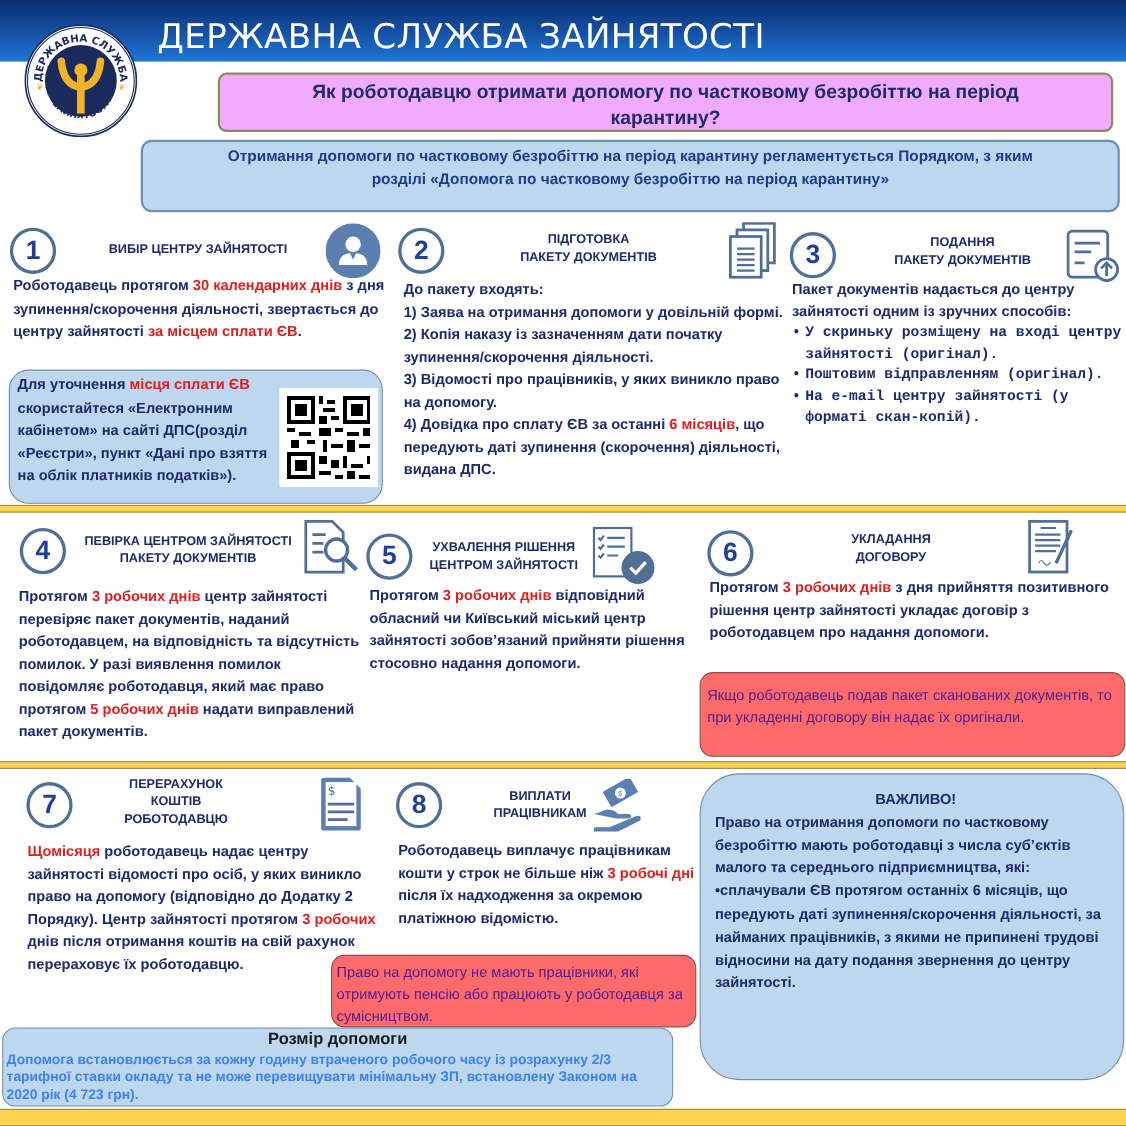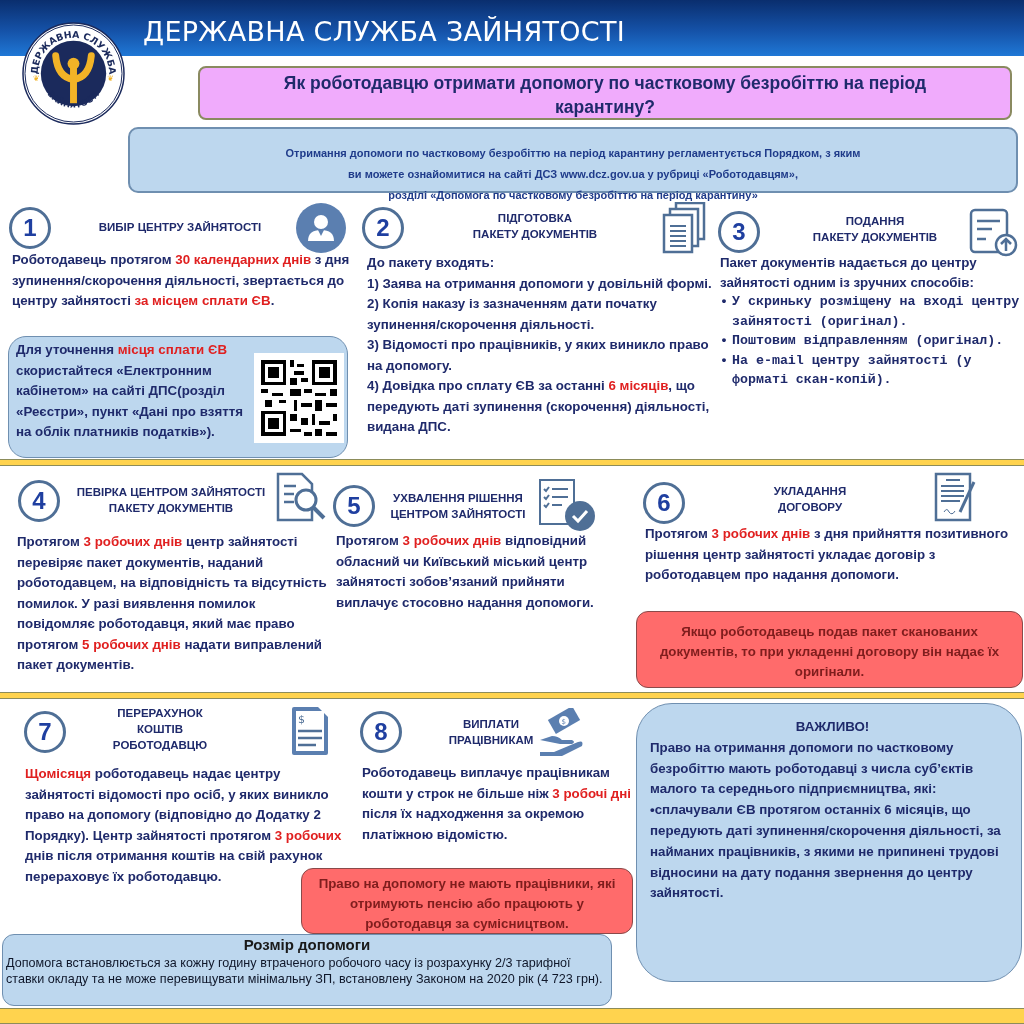--- a/index.html
+++ b/index.html
@@ -4,36 +4,36 @@
 <style>
   * { box-sizing: border-box; margin: 0; padding: 0; }
   html, body { width: 1024px; height: 1024px; overflow: hidden; background: #ffffff; }
   body { position: relative; font-family: "Liberation Sans", "DejaVu Sans", sans-serif; color: #1f2a6b; }
 
   .header-band {
     position: absolute; left: 0; top: 0; width: 1024px; height: 56px;
     background: linear-gradient(180deg, #0a2e6e 0%, #1552a8 55%, #1f78d6 100%);
   }
   .header-title {
-    position: absolute; left: 143px; top: 16px; font-size: 27px; color: #ffffff;
+    position: absolute; left: 143px; top: 16px; font-size: 31px; color: #ffffff;
     letter-spacing: 0.3px; font-family: "DejaVu Sans", sans-serif; font-weight: normal;
   }
   .logo {
     position: absolute; left: 22px; top: 22px; width: 103px; height: 103px;
   }
 
   .question-box {
     position: absolute; left: 198px; top: 66px; width: 814px; height: 54px;
     background: #f0abfc; border: 2px solid #8a8a60; border-radius: 8px;
     text-align: center; font-weight: bold; font-size: 17.5px; color: #1f2a6b; line-height: 24px; padding-top: 3px;
   }
   .intro-box {
     position: absolute; left: 128px; top: 127px; width: 890px; height: 66px;
     background: #bdd7ee; border: 2px solid #6f8fb0; border-radius: 10px;
-    text-align: center; font-weight: bold; font-size: 11px; color: #1f3b8a; line-height: 21px; padding-top: 14px;
+    text-align: center; font-weight: bold; font-size: 14px; color: #1f3b8a; line-height: 21px; padding-top: 2px;
     font-family: "Liberation Sans", sans-serif;
   }
 
   .step-circle {
     position: absolute; width: 42px; height: 42px; border: 3px solid #4f6f96; border-radius: 50%;
     display: flex; align-items: center; justify-content: center;
     font-size: 24px; font-weight: bold; color: #1f3fa0; background: #fff;
   }
   .step-title {
     position: absolute; font-size: 11.5px; font-weight: bold; color: #1f2a6b; text-align: center; line-height: 16px;
@@ -47,21 +47,21 @@
   .yellow-sep {
     position: absolute; left: 0; height: 7px; width: 1024px;
     background: #ffd34e; border-top: 1px solid #8c8c5a; border-bottom: 1px solid #8c8c5a;
   }
 
   .blue-note {
     position: absolute; background: #bdd7ee; border: 1.5px solid #6f8fb0; border-radius: 18px;
   }
   .red-note {
     position: absolute; background: #ff6b6b; border: 1.5px solid #8a4a4a; border-radius: 12px;
-    text-align: center; font-weight: bold; color: #7f1d1d; font-size: 13.3px; line-height: 20px;
+    font-weight: normal; color: #4c1d95; font-size: 13.3px; line-height: 20px;
   }
   ul.bullets { list-style: none; font-family: Liberation Mono, monospace; }
   ul.bullets li { position: relative; padding-left: 12px; }
   ul.bullets li::before { content: "•"; position: absolute; left: 0; }
 </style>
 </head>
 <body>
 
 <div class="header-band"></div>
 <div class="header-title">ДЕРЖАВНА СЛУЖБА ЗАЙНЯТОСТІ</div>
@@ -89,21 +89,20 @@
   <text x="86" y="60" font-size="8" fill="#f2b327">❦</text>
 </svg>
 
 <div class="question-box">
   <div>Як роботодавцю отримати допомогу по частковому безробіттю на період</div>
   <div>карантину?</div>
 </div>
 
 <div class="intro-box">
   <div>Отримання допомоги по частковому безробіттю на період карантину регламентується Порядком, з яким</div>
-  <div>ви можете ознайомитися на сайті ДСЗ www.dcz.gov.ua у рубриці «Роботодавцям»,</div>
   <div>розділі «Допомога по частковому безробіттю на  період карантину»</div>
 </div>
 
 <div class="step-circle" style="left:9px;top:207px;">1</div>
 <div class="step-title" style="left:70px;top:219px;width:220px;">ВИБІР ЦЕНТРУ ЗАЙНЯТОСТІ</div>
 <svg class="icon" style="left:296px;top:203px;" width="50" height="50" viewBox="0 0 50 50">
   <circle cx="25" cy="25" r="25" fill="#5b7fb0"></circle>
   <circle cx="25" cy="19" r="7" fill="#fff"></circle>
   <path d="M12 38 Q12 27 25 27 Q38 27 38 38 Z" fill="#fff"></path>
   <path d="M22 27 L25 33 L28 27 Z" fill="#5b7fb0"></path>
@@ -238,21 +237,21 @@
       <line x1="14" y1="11" x2="30" y2="11"></line>
     <path d="M6 19 L8 21 L11 17"></path>
       <line x1="14" y1="19" x2="30" y2="19"></line>
     <path d="M6 27 L8 29 L11 25"></path>
       <line x1="14" y1="27" x2="24" y2="27"></line>
   </g>
   <circle cx="42" cy="38" r="15" fill="#4f6f96"></circle>
   <path d="M35 38 L40 43 L49 33" stroke="#fff" stroke-width="3" fill="none"></path>
 </svg>
 <div class="body-text" style="left:336px;top:531px;width:290px;">
-  <span>Протягом </span><span class="red">3 робочих днів</span><span> відповідний обласний чи Київський міський центр зайнятості зобов’язаний прийняти виплачує стосовно надання допомоги.</span>
+  <span>Протягом </span><span class="red">3 робочих днів</span><span> відповідний обласний чи Київський міський центр зайнятості зобов’язаний прийняти рішення стосовно надання допомоги.</span>
 </div>
 
 <div class="step-circle" style="left:643px;top:482px;">6</div>
 <div class="step-title" style="left:740px;top:483px;width:140px;">
   <div>УКЛАДАННЯ</div>
     <div>ДОГОВОРУ</div>
 </div>
 <svg class="icon" style="left:934px;top:472px;" width="44" height="52" viewBox="0 0 44 52">
   <rect x="2" y="2" width="34" height="46" fill="#fff" stroke="#4f6f96" stroke-width="2.5"></rect>
   <g stroke="#4f6f96" stroke-width="2">
@@ -310,15 +309,15 @@
 
 <div class="blue-note" style="left:636px;top:703px;width:386px;height:279px;border-radius:36px;"></div>
 <div class="body-text" style="left:650px;top:717px;width:365px;line-height:20.8px;">
   <div style="text-align:center;">ВАЖЛИВО!</div>
   <div>Право на отримання допомоги по частковому безробіттю мають  роботодавці з числа суб’єктів малого та середнього підприємництва, які:</div>
   <div>•<span>сплачували ЄВ протягом останніх 6 місяців, що передують даті зупинення/скорочення діяльності, за найманих працівників, з якими не припинені трудові відносини на дату подання звернення до центру зайнятості.</span></div>
 </div>
 
 <div class="blue-note" style="left:2px;top:934px;width:610px;height:72px;border-radius:12px;"></div>
 <div style="position:absolute;left:2px;top:936px;width:610px;text-align:center;font-size:15px;font-weight:bold;color:#1a1a1a;">Розмір допомоги</div>
-<div style="position:absolute;left:6px;top:955px;width:602px;font-size:12.6px;font-weight:normal;color:#0f172a;line-height:16px;">Допомога встановлюється за кожну годину втраченого робочого часу із розрахунку 2/3 тарифної ставки окладу та не може перевищувати мінімальну ЗП, встановлену Законом на 2020 рік (4 723 грн).</div>
+<div style="position:absolute;left:6px;top:955px;width:602px;font-size:12.6px;font-weight:bold;color:#3b82f6;line-height:16px;">Допомога встановлюється за кожну годину втраченого робочого часу із розрахунку 2/3 тарифної ставки окладу та не може перевищувати мінімальну ЗП, встановлену Законом на 2020 рік (4 723 грн).</div>
 
 <div class="yellow-sep" style="top:1008px;height:16px;background:#ffd34e;"></div>
 
 </body></html>

